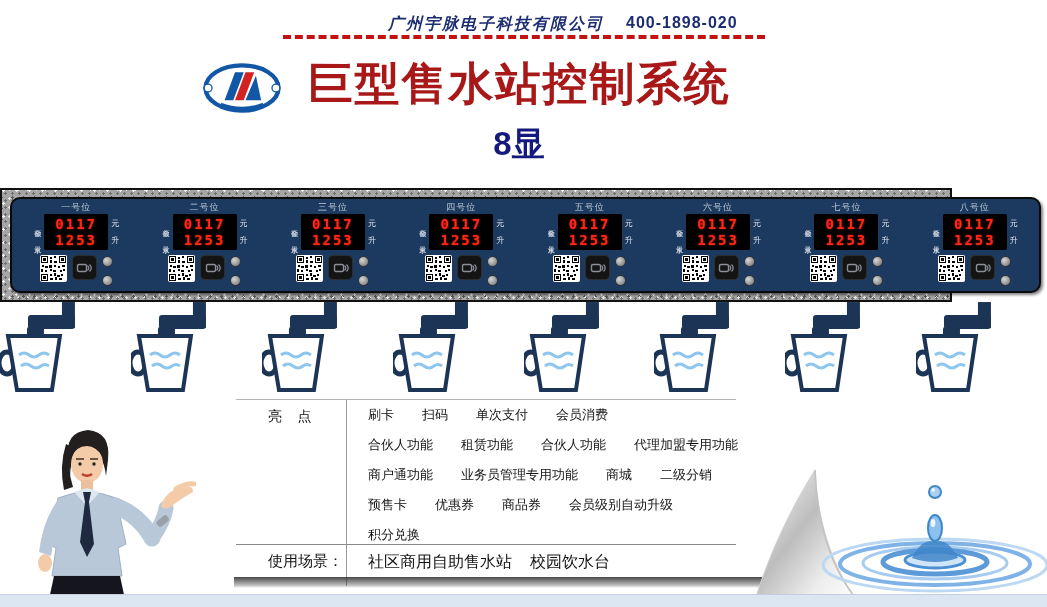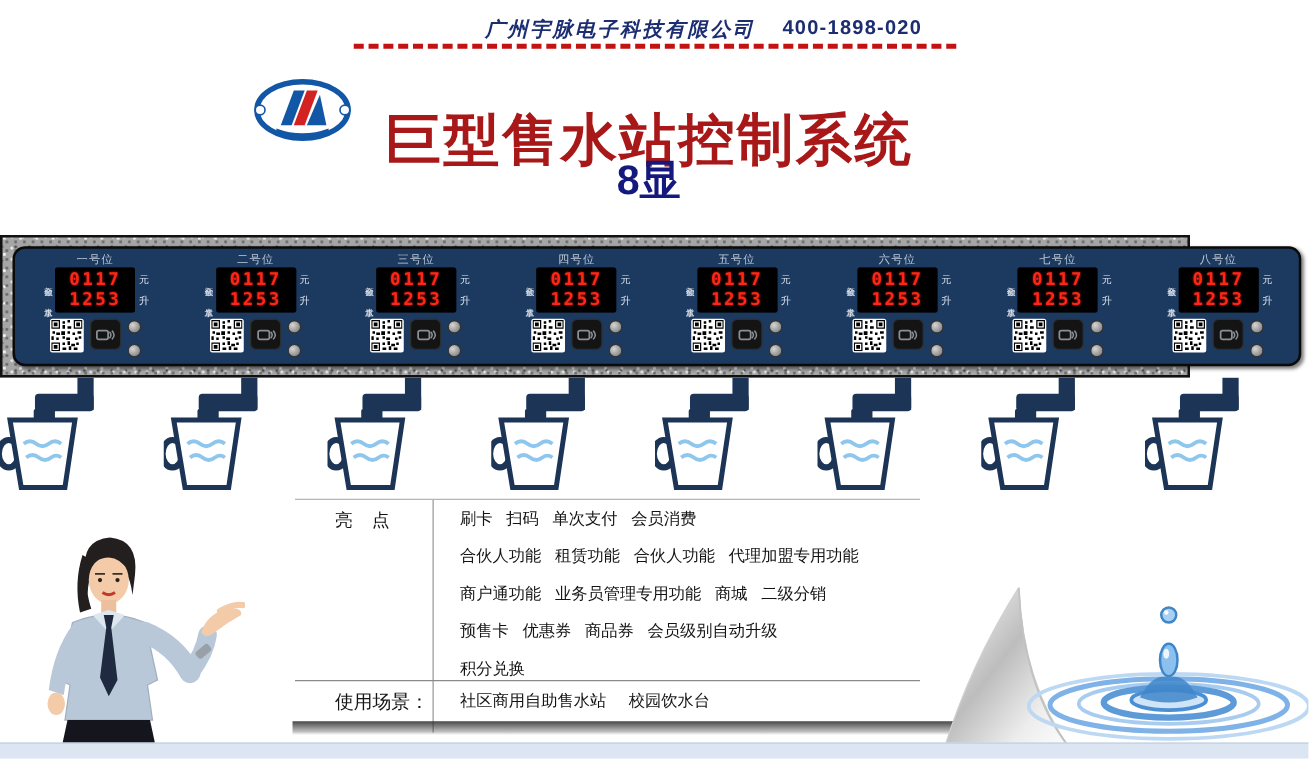--- a/index.html
+++ b/index.html
@@ -9,21 +9,21 @@
   
   .hdr-company{position:absolute;top:14px;left:388px;font-family:"Liberation Serif",serif;
     font-style:italic;font-weight:bold;font-size:16px;color:#1c2d72;letter-spacing:2px;}
   .hdr-phone{position:absolute;top:14px;left:626px;font-size:16px;font-weight:bold;
     color:#1c2d72;letter-spacing:1px;}
   .dash-line{position:absolute;top:35px;left:283px;width:482px;border-top:4px dashed #c31212;}
 
   
   .logo{position:absolute;left:202px;top:60px;width:80px;height:56px;}
   .main-title{position:absolute;top:54px;left:288px;width:462px;text-align:center;
-    font-size:45px;font-weight:bold;color:#a81818;letter-spacing:2px;white-space:nowrap;margin-top:28px;}
+    font-size:45px;font-weight:bold;color:#a81818;letter-spacing:2px;white-space:nowrap;}
   .subtitle{position:absolute;top:122px;left:288px;width:462px;text-align:center;
     font-size:33px;font-weight:bold;color:#15197e;}
 
   
   .panel-strip{position:absolute;top:188px;left:0;width:952px;height:114px;box-sizing:border-box;
     border:2px solid #111;background-color:#a6a6a6;
     background-image:
       radial-gradient(#6d6d6d 1px, transparent 1.4px),
       radial-gradient(#e8e8e8 1px, transparent 1.4px),
       radial-gradient(#555 1px, transparent 1.4px),
@@ -54,26 +54,26 @@
   
   .taps{position:absolute;top:302px;left:0;width:1047px;height:100px;display:flex;}
   .tap-group{flex:1;position:relative;}
   .tap-group svg{display:block;width:100%;height:100%;}
 
   
   .features{position:absolute;left:236px;top:399px;width:500px;height:186px;border-top:1px solid #b5b5b5;}
   .f-vline{position:absolute;left:110px;top:0;height:186px;border-left:1.5px solid #999;}
   .f-label{position:absolute;left:32px;top:8px;font-size:14px;color:#111;white-space:pre;}
   .f-rows{position:absolute;left:132px;top:0;width:360px;}
-  .f-row{display:flex;gap:11px;height:30px;align-items:center;}
+  .f-row{display:flex;gap:28px;height:30px;align-items:center;}
   .f-item{font-size:13px;color:#141414;white-space:nowrap;}
   .f-midline{position:absolute;left:0;top:144px;width:100%;border-top:1px solid #8a8a8a;}
   .scenario-label{position:absolute;left:32px;top:152px;font-size:15px;color:#141414;}
   .scenario-items{position:absolute;left:132px;top:152px;display:flex;gap:18px;}
-  .scenario-items .f-item{font-size:13px;text-align:right;}
+  .scenario-items .f-item{font-size:16px;text-align:right;}
 
   
   .curl-shadow{position:absolute;left:234px;top:577px;width:580px;height:11px;
     background:linear-gradient(to bottom, rgba(40,40,40,.85) 0%, rgba(70,70,70,.35) 75%, rgba(90,90,90,0) 100%);}
   .page-curl{position:absolute;left:753px;top:470px;width:108px;height:132px;}
   .splash{position:absolute;left:812px;top:468px;width:235px;height:132px;}
   .woman{position:absolute;left:6px;top:426px;width:190px;height:178px;}
   .bottom-bar{position:absolute;left:0;top:594px;width:1047px;height:13px;background:#dce5f2;border-top:1px solid #c3cfe0;}
 </style>
 </head>

